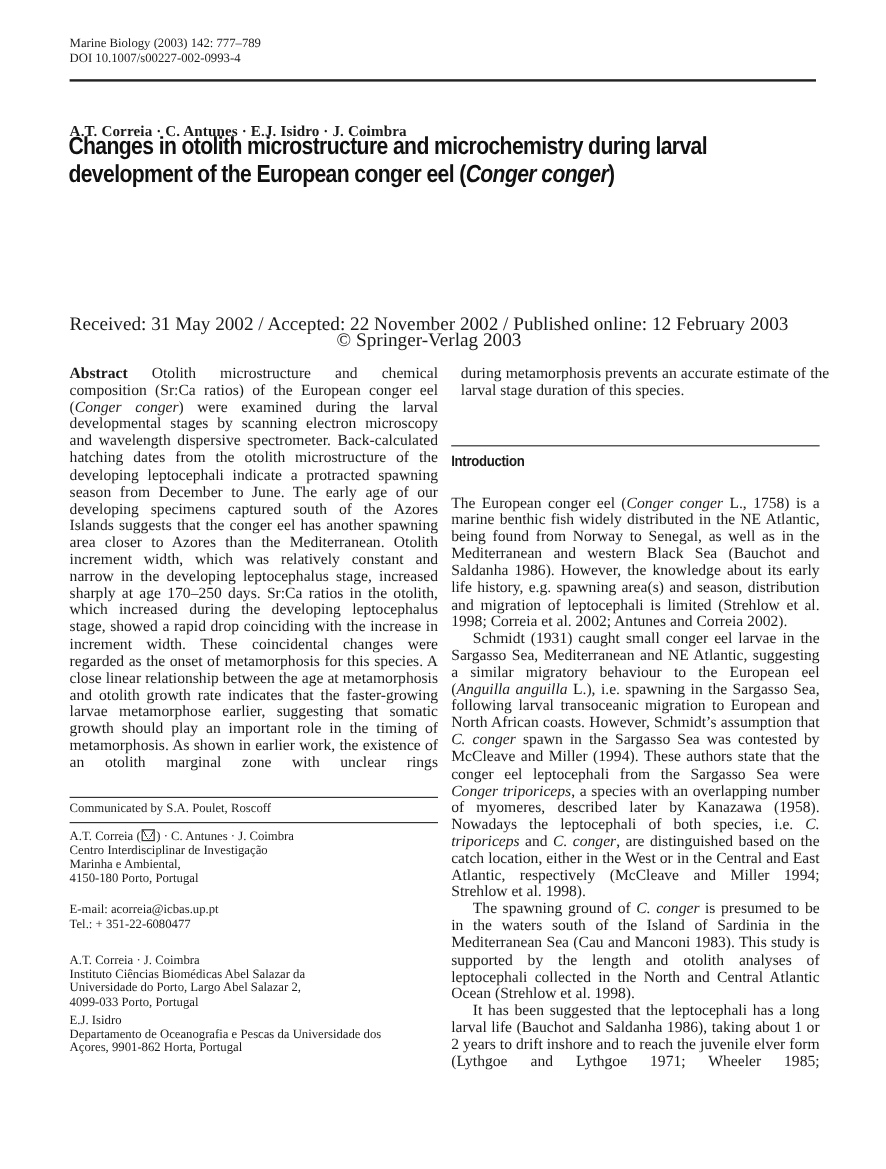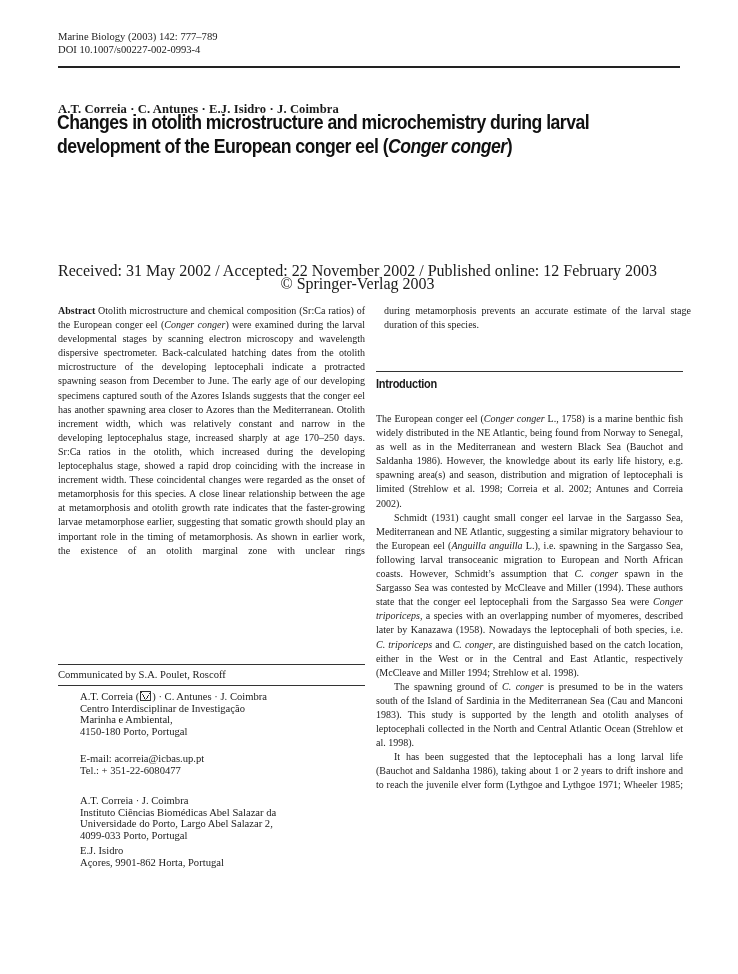--- a/index.html
+++ b/index.html
@@ -50,21 +50,21 @@
     #dates {
       left: 58px; top: 265px;
       font-size: 16px; line-height: 12.5px;
       white-space: nowrap;
       text-align: center;
     }
 
     
     .col {
       width: 307px;
-      font-size: 10px;
+      font-size: 13px;
       line-height: 14.1px;
       text-align: justify;
       hyphens: manual;
     }
     #left-col { left: 58px; top: 304px; }
     #right-col { left: 384px; top: 304px; }
 
     .abstract-label { font-weight: bold; }
     i { font-style: italic; }
 
@@ -83,21 +83,21 @@
       left: 58px;
       font-size: 10.6px;
       line-height: 11.7px;
       width: 310px;
       white-space: nowrap;
     }
     #affil-1 { top: 691px; }
     #contact { top: 753px; }
     #affil-2 { top: 795px; }
     #affil-3 { top: 845px; }
-    .affil .line { display: block; margin-left: 22px; }
+    .affil .line { display: block; }
 
     .envelope-icon {
       display: inline-block;
       width: 9px; height: 8px;
       border: 1px solid #333;
       position: relative;
       vertical-align: -1px;
       margin: 0 1px;
     }
     .envelope-icon::before, .envelope-icon::after {
@@ -168,20 +168,21 @@
 
 <div id="affil-2" class="abs affil">
   <span class="line">A.T. Correia · J. Coimbra</span>
   <span class="line">Instituto Ciências Biomédicas Abel Salazar da</span>
   <span class="line">Universidade do Porto, Largo Abel Salazar 2,</span>
   <span class="line">4099-033 Porto, Portugal</span>
 </div>
 
 <div id="affil-3" class="abs affil">
   <span class="line">E.J. Isidro</span>
+  <span class="line">Departamento de Oceanografia e Pescas da Universidade dos</span>
   <span class="line">Açores, 9901-862 Horta, Portugal</span>
 </div>
 
 <div id="intro-rule" class="abs rule"></div>
 <div id="intro-heading" class="abs">Introduction</div>
 <div id="intro-body" class="abs col">
     <p class="para"><span>The European conger eel (</span><i>Conger conger</i><span> L., 1758) is a marine benthic fish widely distributed in the NE Atlantic, being found from Norway to Senegal, as well as in the Mediterranean and western Black Sea (Bauchot and Saldanha 1986). However, the knowledge about its early life history, e.g. spawning area(s) and season, distribution and migration of leptocephali is limited (Strehlow et al. 1998; Correia et al. 2002; Antunes and Correia 2002).</span></p>
     <p class="para indent"><span>Schmidt (1931) caught small conger eel larvae in the Sargasso Sea, Mediterranean and NE Atlantic, suggesting a similar migratory behaviour to the European eel (</span><i>Anguilla anguilla</i><span> L.), i.e. spawning in the Sargasso Sea, following larval transoceanic migration to European and North African coasts. However, Schmidt’s assumption that </span><i>C. conger</i><span> spawn in the Sargasso Sea was contested by McCleave and Miller (1994). These authors state that the conger eel leptocephali from the Sargasso Sea were </span><i>Conger triporiceps</i><span>, a species with an overlapping number of myomeres, described later by Kanazawa (1958). Nowadays the leptocephali of both species, i.e. </span><i>C. triporiceps</i><span> and </span><i>C. conger</i><span>, are distinguished based on the catch location, either in the West or in the Central and East Atlantic, respectively (McCleave and Miller 1994; Strehlow et al. 1998).</span></p>
     <p class="para indent"><span>The spawning ground of </span><i>C. conger</i><span> is presumed to be in the waters south of the Island of Sardinia in the Mediterranean Sea (Cau and Manconi 1983). This study is supported by the length and otolith analyses of leptocephali collected in the North and Central Atlantic Ocean (Strehlow et al. 1998).</span></p>
     <p class="para indent" style="text-align-last: justify;"><span>It has been suggested that the leptocephali has a long larval life (Bauchot and Saldanha 1986), taking about 1 or 2 years to drift inshore and to reach the juvenile elver form (Lythgoe and Lythgoe 1971; Wheeler 1985;</span></p>

